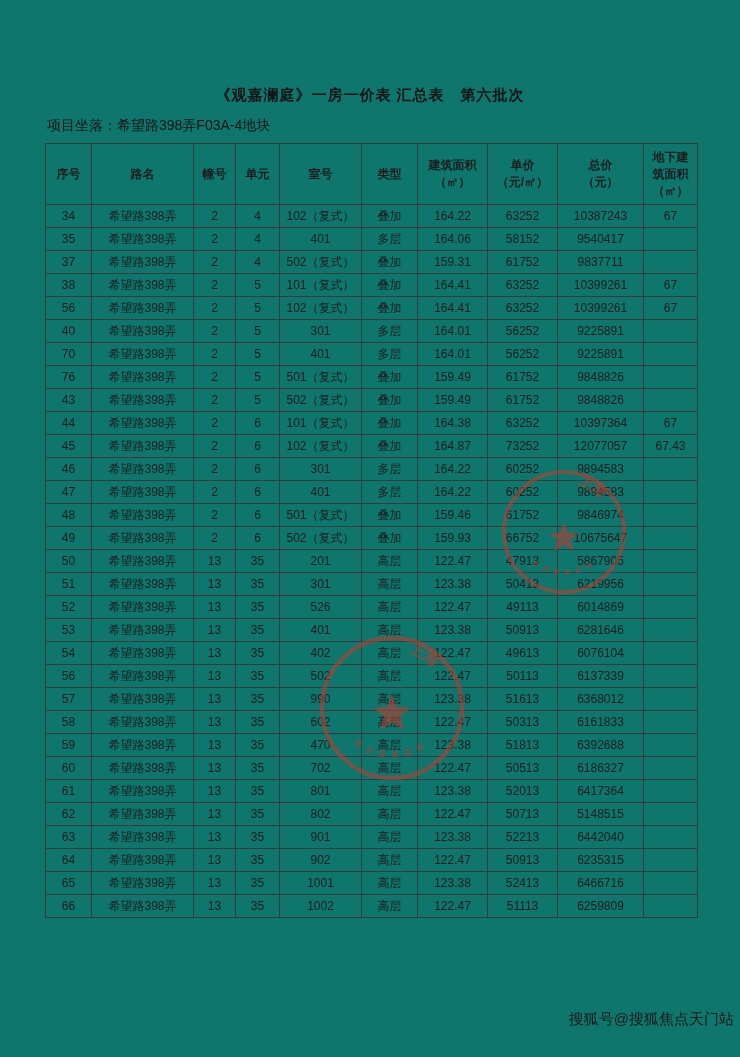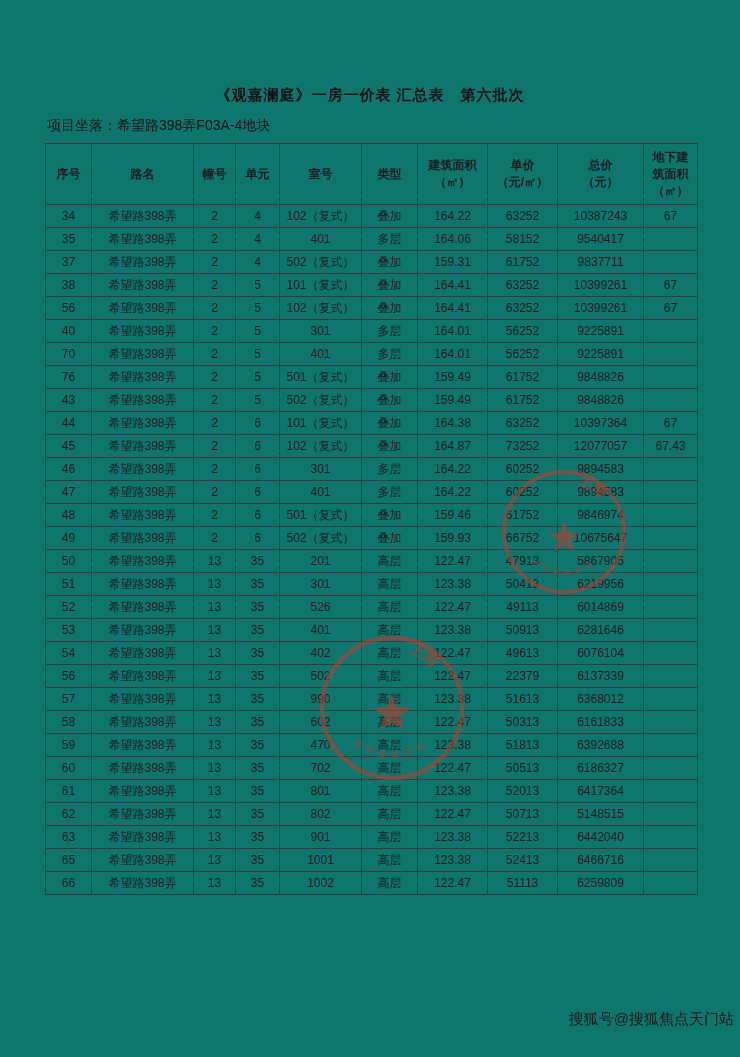--- a/index.html
+++ b/index.html
@@ -297,21 +297,21 @@
           <td></td>
         </tr>
         <tr>
           <td>56</td>
           <td>希望路398弄</td>
           <td>13</td>
           <td>35</td>
           <td>502</td>
           <td>高层</td>
           <td>122.47</td>
-          <td>22379</td>
+          <td>50113</td>
           <td>6137339</td>
           <td></td>
         </tr>
         <tr>
           <td>57</td>
           <td>希望路398弄</td>
           <td>13</td>
           <td>35</td>
           <td>990</td>
           <td>高层</td>
@@ -383,20 +383,32 @@
         <tr>
           <td>63</td>
           <td>希望路398弄</td>
           <td>13</td>
           <td>35</td>
           <td>901</td>
           <td>高层</td>
           <td>123.38</td>
           <td>52213</td>
           <td>6442040</td>
+          <td></td>
+        </tr>
+        <tr>
+          <td>64</td>
+          <td>希望路398弄</td>
+          <td>13</td>
+          <td>35</td>
+          <td>902</td>
+          <td>高层</td>
+          <td>122.47</td>
+          <td>50913</td>
+          <td>6235315</td>
           <td></td>
         </tr>
         <tr>
           <td>65</td>
           <td>希望路398弄</td>
           <td>13</td>
           <td>35</td>
           <td>1001</td>
           <td>高层</td>
           <td>123.38</td>

